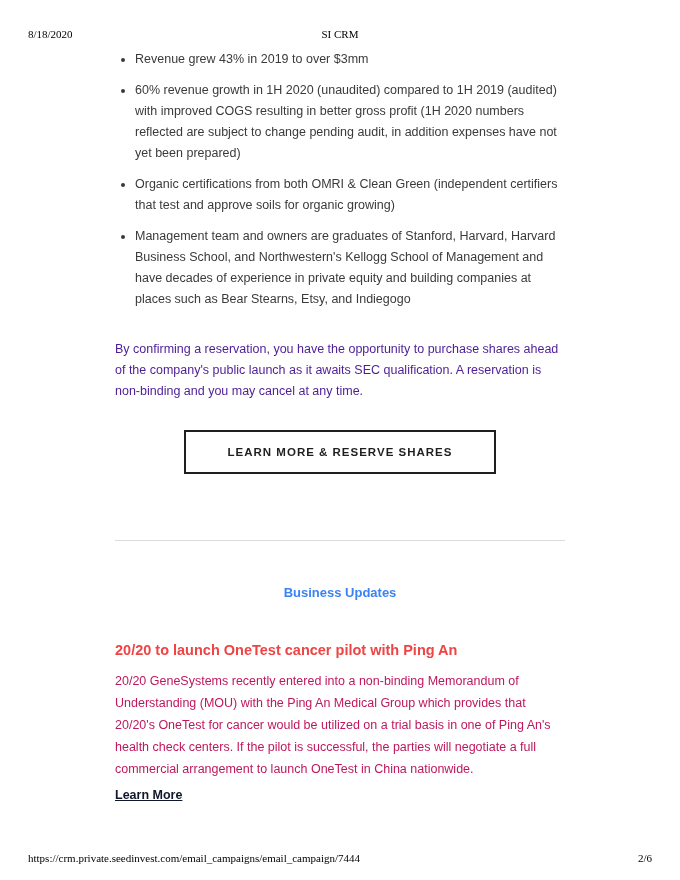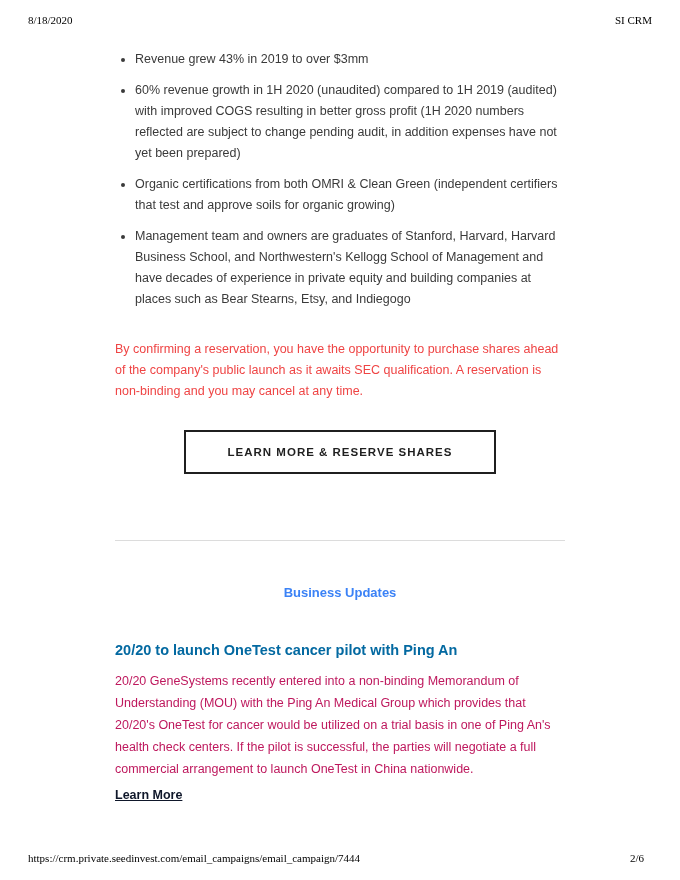--- a/index.html
+++ b/index.html
@@ -15,30 +15,30 @@
 
   
   .print-header, .print-footer {
     position: absolute;
     left: 28px;
     right: 28px;
     font-family: "Liberation Serif", serif;
     font-size: 11px;
     color: #000000;
   }
-  .print-header { top: 14px; height: 14px; }
+  .print-header { top: 28px; height: 14px; }
   .print-header .ph-center {
     position: absolute;
     left: 0; right: 0;
-    text-align: right;
+    text-align: center;
   }
   .print-footer { bottom: 14px; height: 14px; margin-top: 42px; }
   .print-footer .pf-right {
     position: absolute;
-    right: 8px; top: 0;
+    right: 0; top: 0;
   }
 
   
   .content {
     position: absolute;
     left: 115px;
     width: 450px;
     top: 15px;
   }
 
@@ -51,21 +51,21 @@
     font-size: 12.5px;
     line-height: 21px;
     margin-bottom: 10px;
     color: #3a3a3a;
   }
 
   p.para {
     font-size: 12.5px;
     line-height: 21px;
     margin: 29px 0 0 0;
-    color: #ef4444;
+    color: #4c1d95;
   }
 
   .button-row {
     text-align: center;
     margin-top: 28px;
   }
   .cta-button {
     display: inline-block;
     border: 2px solid #1f1f1f;
     background: #ffffff;
@@ -89,21 +89,21 @@
     text-align: center;
     font-size: 13px;
     font-weight: bold;
     color: #3b82f6;
   }
 
   h2.article-heading {
     margin: 42px 0 0 0;
     font-size: 14.5px;
     font-weight: bold;
-    color: #0369a1;
+    color: #ef4444;
   }
 
   p.article-body {
     font-size: 12.5px;
     line-height: 22px;
     margin: 12px 0 0 0;
     color: #be185d;
   }
 
   a.learn-more-link {

